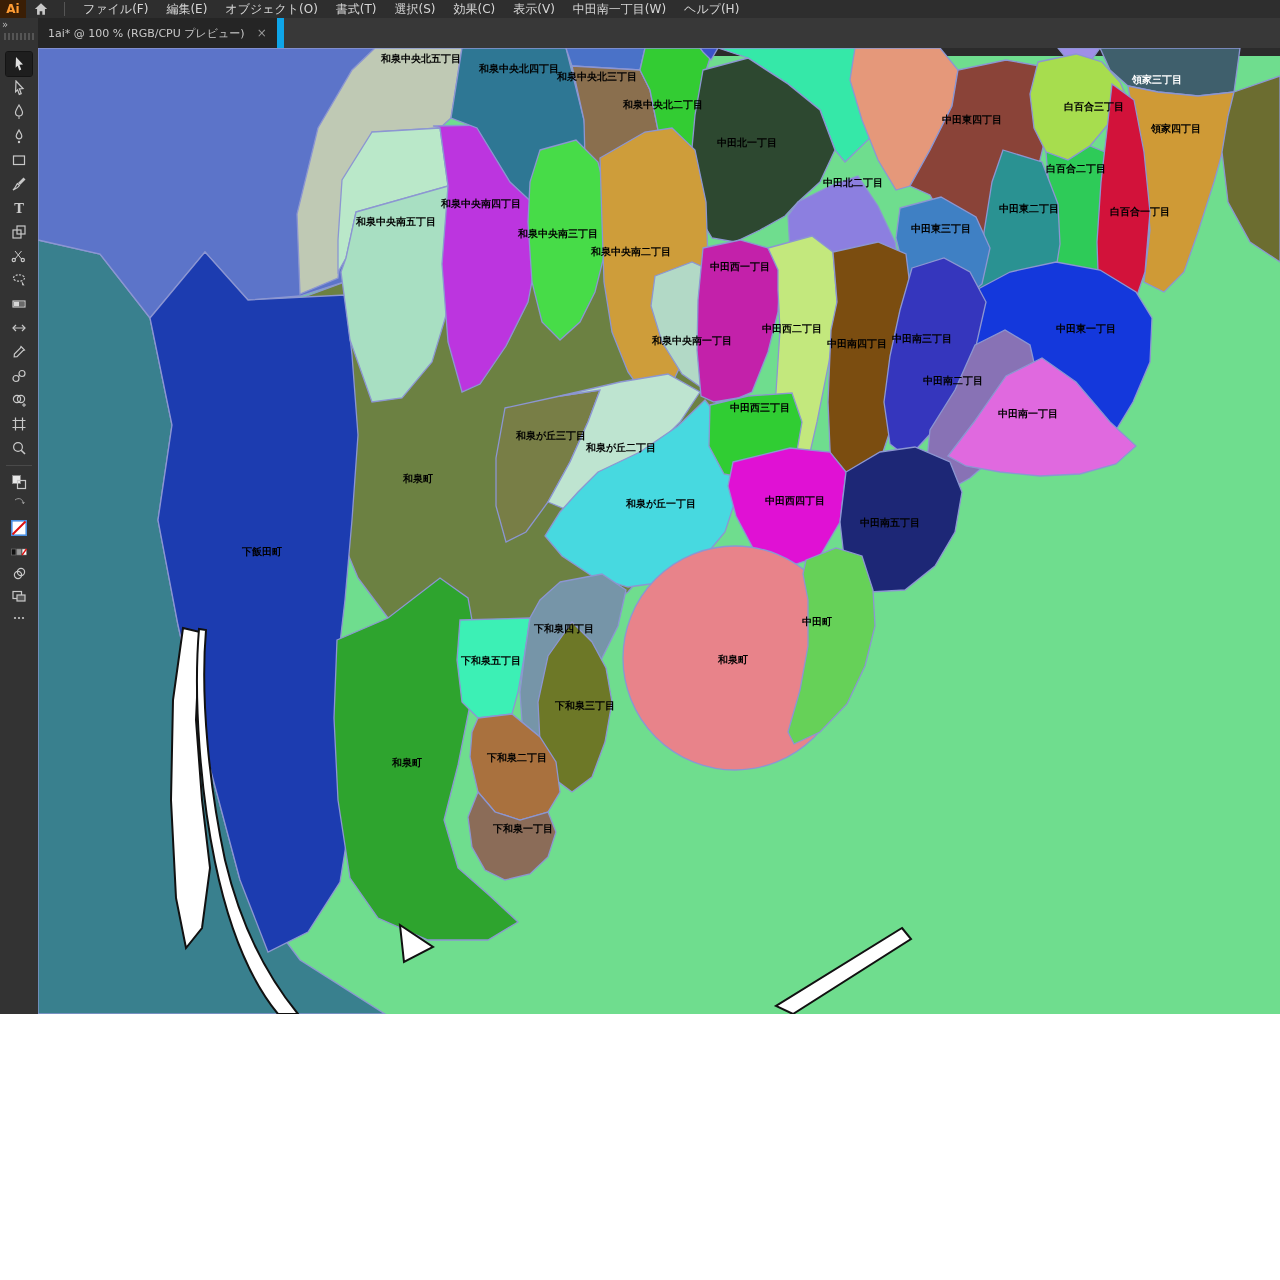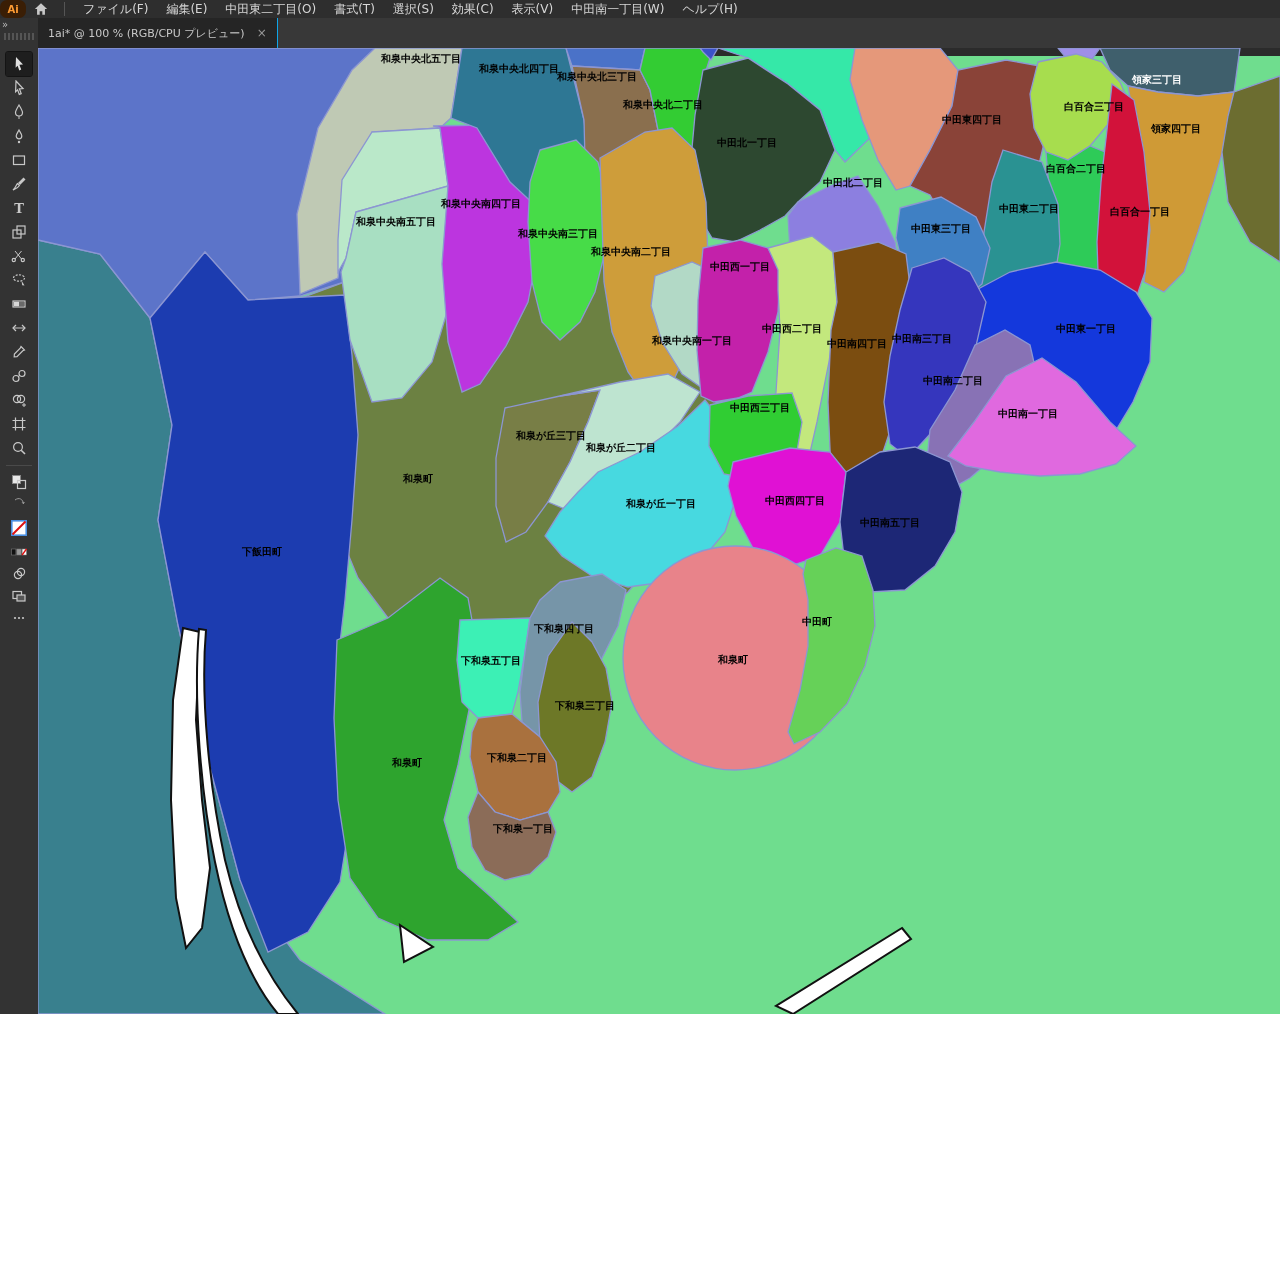--- a/index.html
+++ b/index.html
@@ -1,32 +1,32 @@
 <!DOCTYPE html>
 <html><head>
 <meta charset="utf-8">
 <style>
   html,body{margin:0;padding:0;width:1280px;height:1280px;overflow:hidden;background:#fff;
     font-family:"DejaVu Sans","Liberation Sans",sans-serif;}
   .menubar{position:absolute;left:0;top:0;width:1280px;height:18px;background:#2e2e2e;
     display:flex;align-items:center;color:#d6d6d6;font-size:12px;z-index:5;}
-  .app-logo{width:26px;height:18px;background:#3a1e05;color:#ff9c33;font-weight:bold;font-size:10px;
-    display:flex;align-items:center;justify-content:center;border-radius:7px;}
+  .app-logo{width:26px;height:18px;background:#3a1e05;color:#ff9c33;font-weight:bold;font-size:12px;
+    display:flex;align-items:center;justify-content:center;}
   .home-btn{width:30px;display:flex;justify-content:center;align-items:center;}
   .menu-divider{width:1px;height:14px;background:#555;margin:0 8px;}
   .menu-items{display:flex;gap:18px;padding-left:10px;text-align:center;}
   .menu-item{cursor:default;white-space:nowrap;}
   .tabbar{position:absolute;left:0;top:18px;width:1280px;height:30px;background:#383838;display:flex;z-index:5;}
   .panel-header{width:38px;height:30px;background:#333;display:flex;flex-direction:column;align-items:flex-start;
     padding:2px 0 0 2px;box-sizing:border-box;}
   .collapse{color:#bbb;font-size:10px;line-height:9px;letter-spacing:-1px;}
   .grip{margin-top:4px;width:30px;height:7px;margin-left:2px;
     background:repeating-linear-gradient(90deg,#555 0 2px,#333 2px 4px);}
   .doc-tab{height:30px;background:#252525;color:#c8c8c8;font-size:11px;display:flex;align-items:center;
-    padding:0 10px;gap:12px;border-right:1px solid #0ea5e9;}
+    padding:0 10px;gap:12px;border-right:7px solid #0ea5e9;}
   .tab-close{color:#999;font-size:12px;cursor:pointer;}
   .dock{position:absolute;left:0;top:48px;width:38px;height:966px;background:#333;z-index:4;
     display:flex;flex-direction:column;align-items:center;padding-top:4px;box-sizing:border-box;}
   .tool{width:26px;height:24px;display:flex;align-items:center;justify-content:center;border-radius:2px;}
   .tool.active{background:#1e1e1e;outline:1px solid #141414;}
   .dock-divider{width:26px;height:1px;background:#4a4a4a;margin:5px 0;}
   .control{width:26px;height:22px;display:flex;align-items:center;justify-content:center;}
   .control.big{height:26px;}
   .canvas-wrap{position:absolute;left:38px;top:48px;width:1242px;height:966px;background:#2b2b2b;}
   .caption-area{position:absolute;left:0;top:1014px;width:1280px;height:266px;background:#ffffff;}
@@ -38,21 +38,21 @@
   <div class="app-logo">Ai</div>
   <div class="home-btn">
     <svg width="14" height="14" viewBox="0 0 16 16">
         <path d="M8,1.5 L15,8 H12.5 V14.5 H9.5 V10.5 H6.5 V14.5 H3.5 V8 H1 Z" fill="#c8c8c8"></path>
       </svg>
   </div>
   <div class="menu-divider"></div>
   <div class="menu-items" id="menu-items">
       <div class="menu-item">ファイル(F)</div>
       <div class="menu-item">編集(E)</div>
-      <div class="menu-item">中田東二丁目(O)</div>
+      <div class="menu-item">オブジェクト(O)</div>
       <div class="menu-item">書式(T)</div>
       <div class="menu-item">選択(S)</div>
       <div class="menu-item">効果(C)</div>
       <div class="menu-item">表示(V)</div>
       <div class="menu-item">中田南一丁目(W)</div>
       <div class="menu-item">ヘルプ(H)</div>
     </div>
 </div>
 
 <div class="tabbar">

